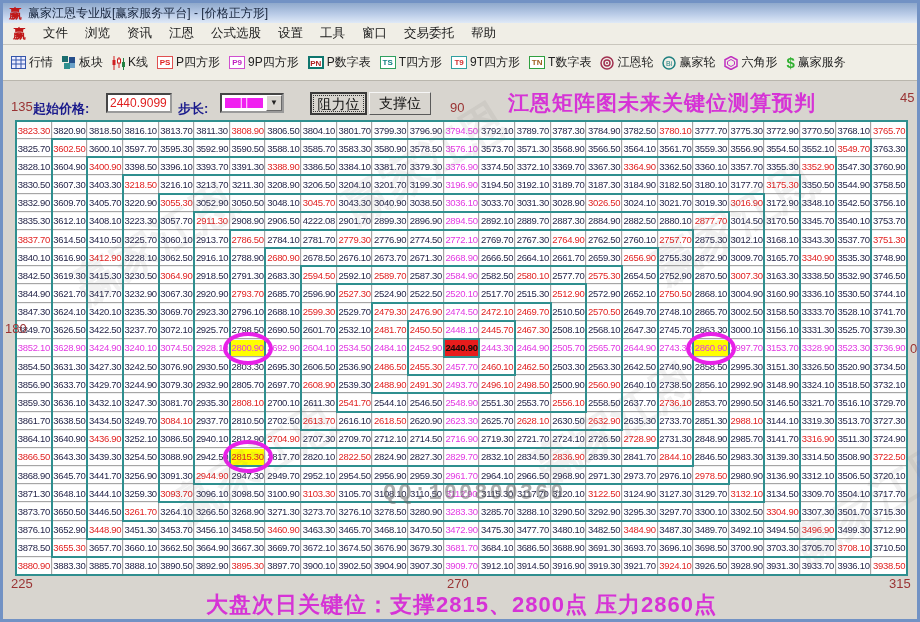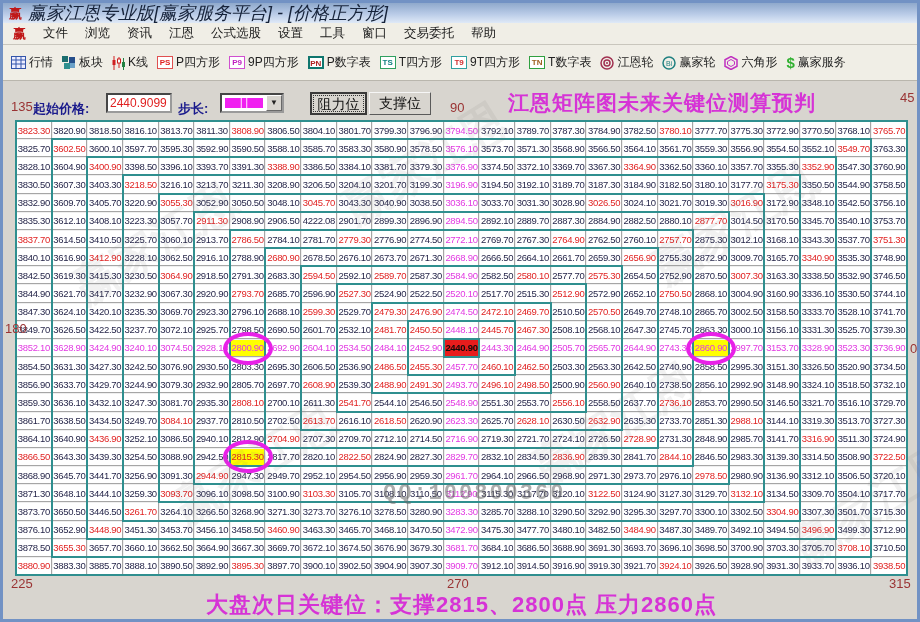--- a/index.html
+++ b/index.html
@@ -8,21 +8,21 @@
   }
   *{box-sizing:border-box; margin:0; padding:0;}
   html,body{width:920px;height:622px;overflow:hidden;}
   body{font-family:"Liberation Sans","DejaVu Sans",sans-serif; background:#d8d5cf; position:relative;}
   #app{position:absolute; inset:0; border:3px solid #7292c4; background:#d8d5cf;}
 
   
   .titlebar{height:20px; background:linear-gradient(180deg,#8fa9cc 0%,#b9cbe7 55%,#dfe9f7 100%);
     display:flex; align-items:center; padding:0 6px; gap:6px;}
   .title-logo{color:#c01818; font-weight:bold; font-size:13px; line-height:13px;}
-  .titlebar .title{font-size:18px; color:#16233a;font-style:italic;}
+  .titlebar .title{font-size:12px; color:#16233a;}
 
   
   .menubar{height:22px; background:#f0eee6; display:flex; align-items:center; gap:17px;
     padding:0 10px; border-bottom:1px solid #c9c6bd; font-size:12.5px; color:#1a1a1a;}
   .menu-logo{color:#c01818; font-weight:bold; font-size:13px; margin-right:0px;}
   .menu-item{cursor:default;}
 
   
   .toolbar{height:36px; background:#f0eee6; border-bottom:1px solid #b9b6ad;
     display:flex; align-items:center; gap:9px; padding:0 8px; font-size:12px; color:#222;}

